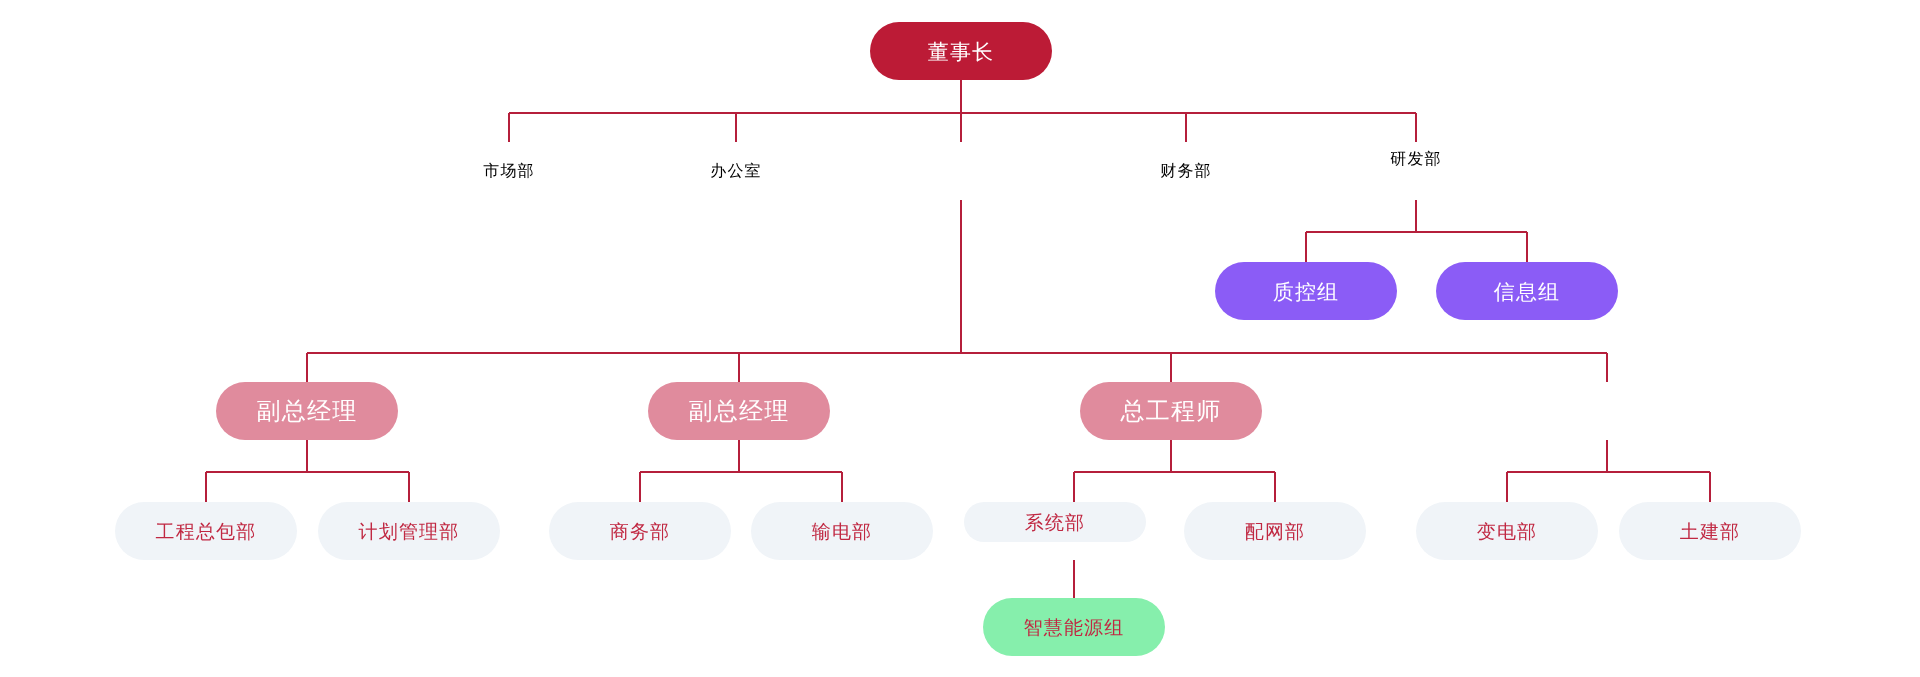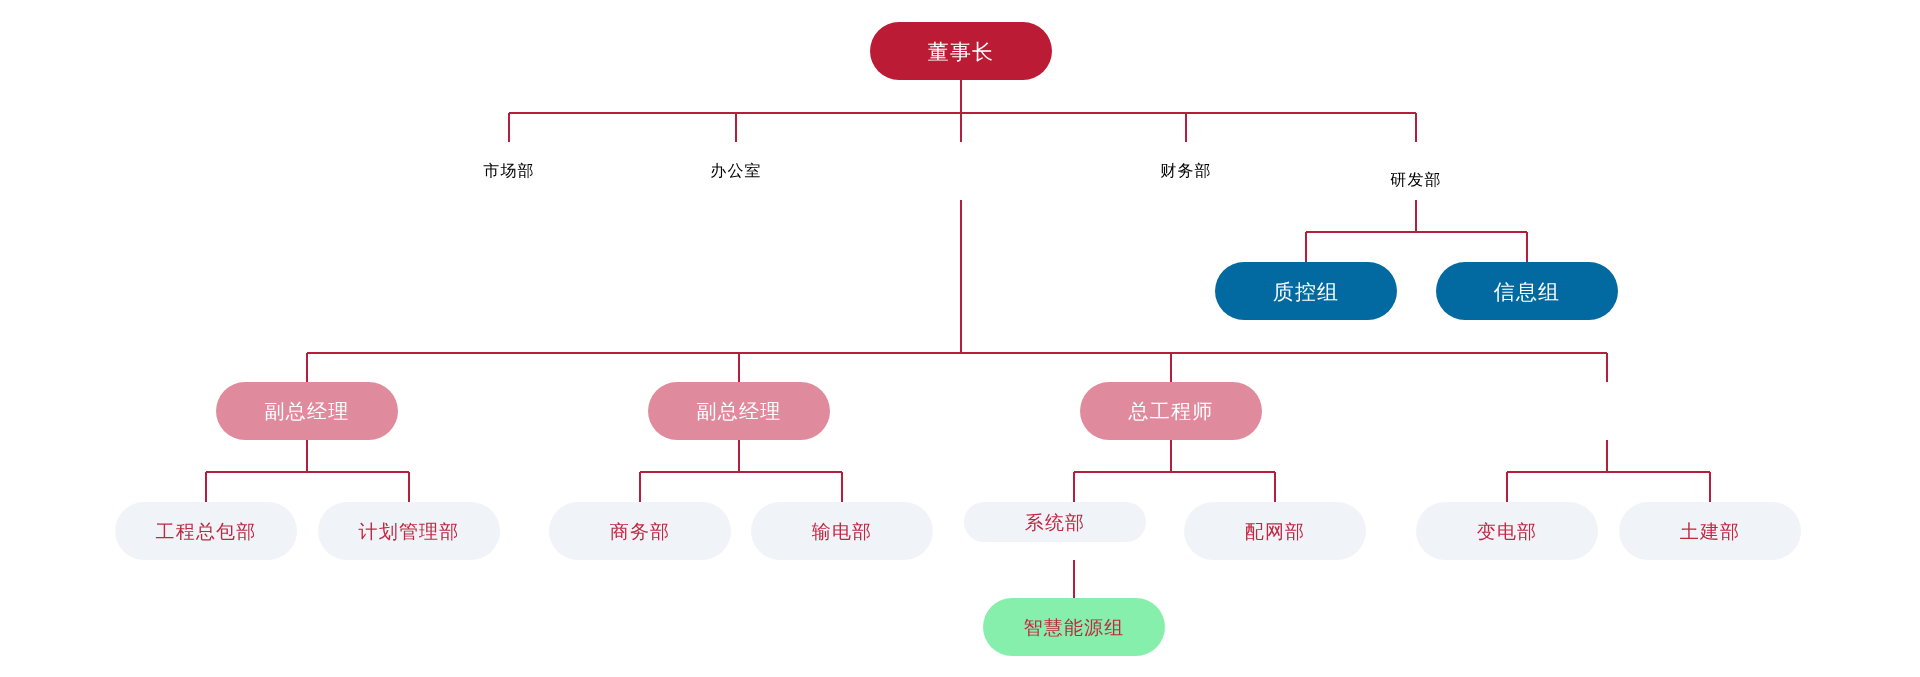--- a/index.html
+++ b/index.html
@@ -49,28 +49,28 @@
   .node-label {
     display: block;
     line-height: 1;
   }
   .level-root {
     background: #BC1B36;
     color: #ffffff;
     font-size: 21px;
   }
   .level-group {
-    background: #0369a1;
+    background: #8b5cf6;
     color: #ffffff;
     font-size: 21px;
   }
   .level-vice {
     background: #E08B9D;
     color: #ffffff;
-    font-size: 20px;
+    font-size: 24px;
   }
   .level-unit {
     background: #F0F4F8;
     color: #C02842;
     font-size: 19px;
   }
   .level-subunit {
     background: #86efac;
     color: #C02842;
     font-size: 19px;
@@ -125,21 +125,21 @@
       </div>
       <div class="node level-department" style="left: 418px; top: 142px; width: 182px; height: 58px;">
         <span class="node-label">市场部</span>
       </div>
       <div class="node level-department" style="left: 645px; top: 142px; width: 182px; height: 58px;">
         <span class="node-label">办公室</span>
       </div>
       <div class="node level-department" style="left: 1095px; top: 142px; width: 182px; height: 58px;">
         <span class="node-label">财务部</span>
       </div>
-      <div class="node level-department" style="left: 1325px; top: 151px; width: 182px; height: 58px; align-items: center;">
+      <div class="node level-department" style="left: 1325px; top: 130px; width: 182px; height: 58px; align-items: center;">
         <span class="node-label">研发部</span>
       </div>
       <div class="node level-group" style="left: 1215px; top: 262px; width: 182px; height: 58px;">
         <span class="node-label">质控组</span>
       </div>
       <div class="node level-group" style="left: 1436px; top: 262px; width: 182px; height: 58px;">
         <span class="node-label">信息组</span>
       </div>
       <div class="node level-vice" style="left: 216px; top: 382px; width: 182px; height: 58px;">
         <span class="node-label">副总经理</span>

